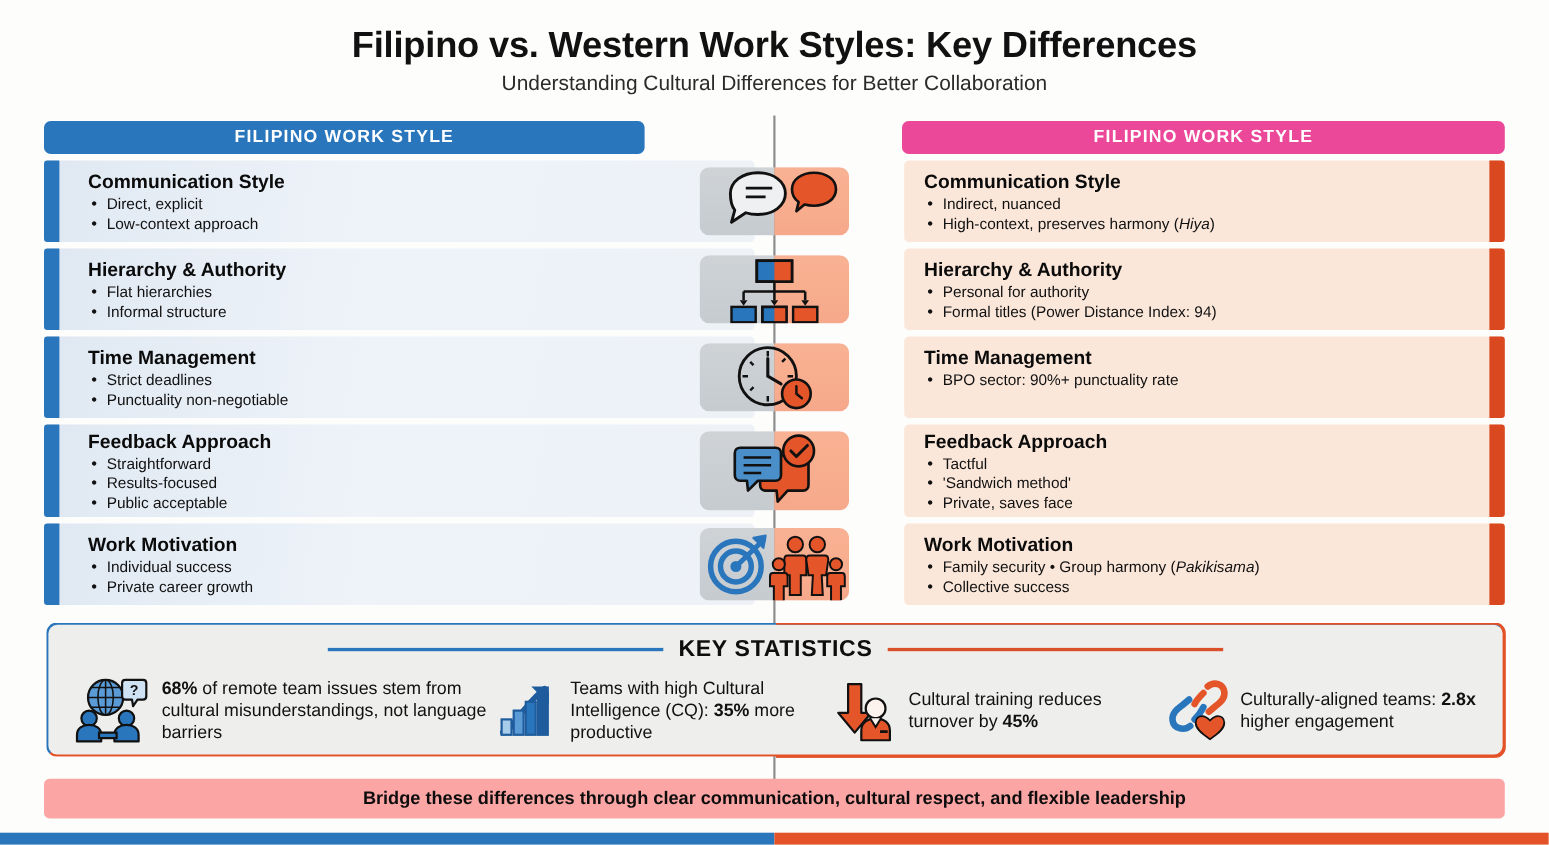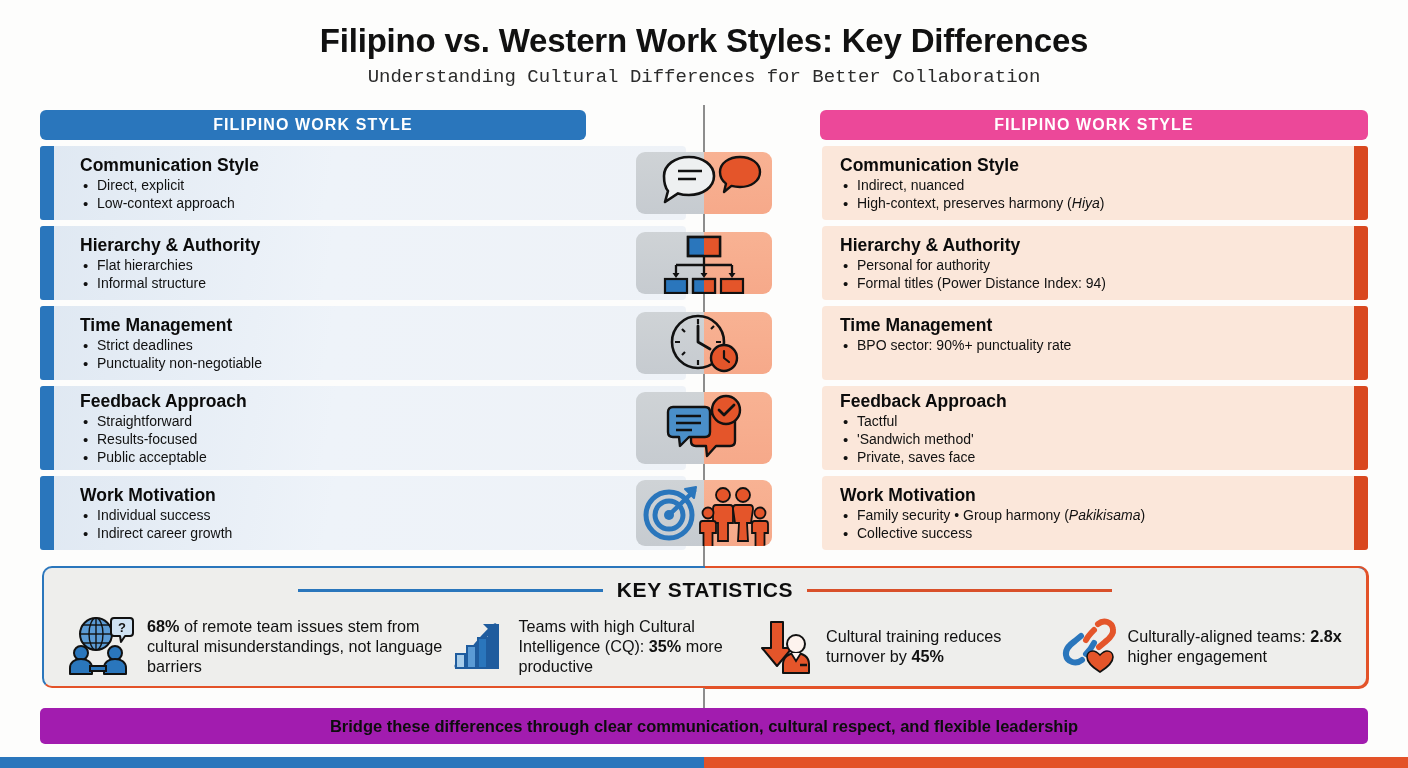--- a/index.html
+++ b/index.html
@@ -18,21 +18,21 @@
   
   .title {
     position: absolute; left: 0; top: 22px; width: 1408px;
     text-align: center;
     font-size: 33px; font-weight: bold; color: #111111;
     letter-spacing: -0.2px;
   }
   .subtitle {
     position: absolute; left: 0; top: 66px; width: 1408px;
     text-align: center;
-    font-size: 19px; color: #2b2b2b; font-family: Liberation Mono, monospace;
+    font-size: 19px; color: #2b2b2b;
   }
 
   
   .center-divider {
     position: absolute; left: 703px; top: 105px;
     width: 2px; height: 625px;
     background: #8d8d8d;
   }
 
   
@@ -144,21 +144,21 @@
   .stat .txt b { font-weight: bold; }
   .stat-1 { width: 404px; padding-left: 22px; }
   .stat-2 { width: 310px; }
   .stat-3 { width: 300px; }
   .stat-4 { width: 310px; }
 
   
   .footer-banner {
     position: absolute; left: 40px; top: 708px;
     width: 1328px; height: 36px;
-    background: #a21caf; border-radius: 5px;
+    background: #fca5a5; border-radius: 5px;
     display: flex; align-items: center; justify-content: center;
     font-size: 16.5px; font-weight: bold; color: #0d0d0d;
   }
 
   
   .stripe { position: absolute; bottom: 0; height: 11px; }
   .stripe.left  { left: 0;     width: 704px; background: #2a76bc; }
   .stripe.right { left: 704px; width: 704px; background: #e35228; }
 </style>
 </head>
@@ -335,21 +335,21 @@
   <div class="row" style="left:0; top:476px; width:1408px; height:74px;">
     <div class="panel left"></div>
     <div class="accent left"></div>
     <div class="panel right"></div>
     <div class="accent right"></div>
 
     <div class="txt-left">
       <div class="cat-title">Work Motivation</div>
       <ul class="bullets">
         <li>Individual success</li>
-        <li>Indirect career growth</li>
+        <li>Private career growth</li>
       </ul>
     </div>
 
     <div class="txt-right">
       <div class="cat-title">Work Motivation</div>
       <ul class="bullets">
         <li>Family security • Group harmony (<i>Pakikisama</i>)</li>
         <li>Collective success</li>
       </ul>
     </div>

